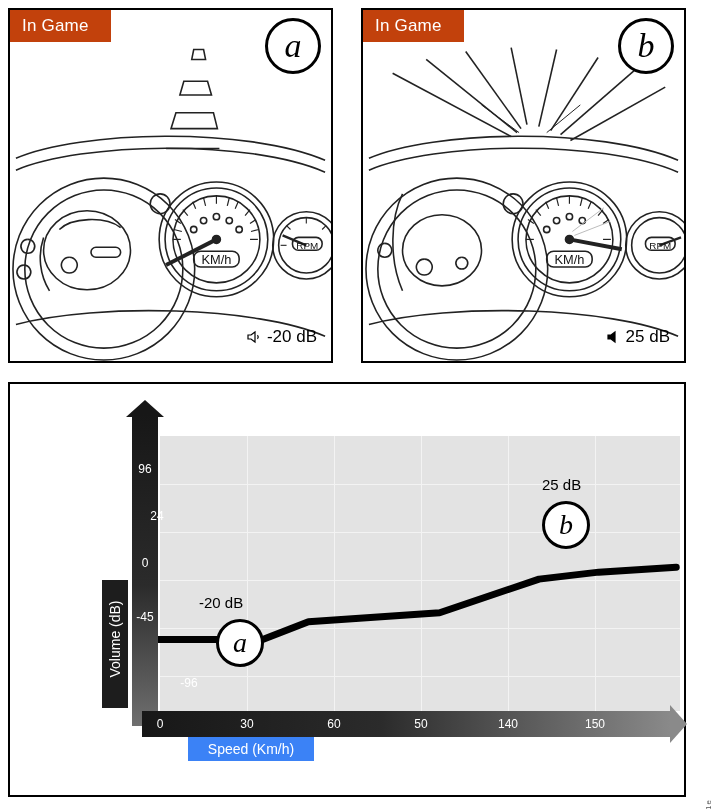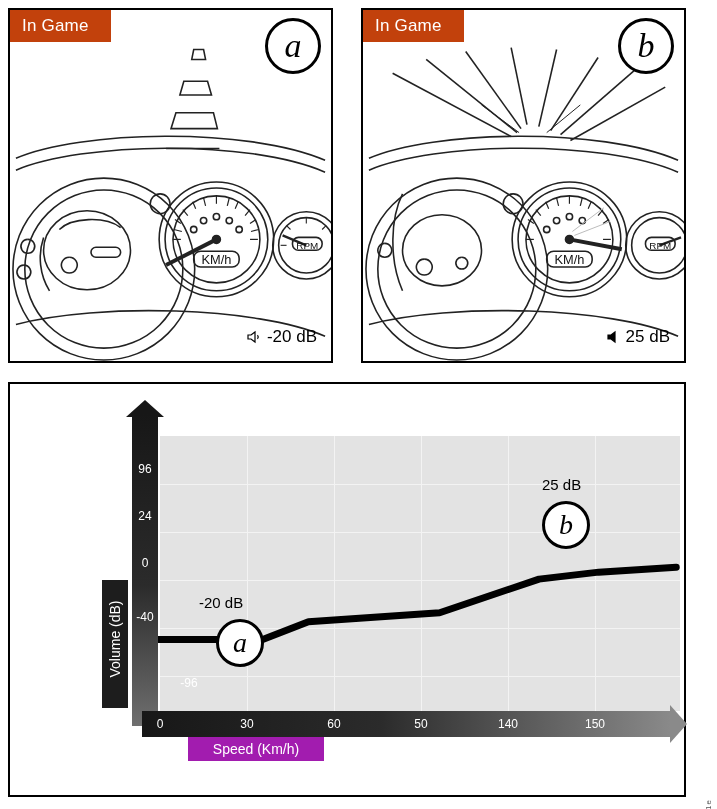--- a/index.html
+++ b/index.html
@@ -94,21 +94,21 @@
     position:absolute;left:628px;top:321px;
     width:0;height:0;
     border-top:19px solid transparent;border-bottom:19px solid transparent;
     border-left:17px solid #8a8a8a;
   }
   .xtick{
     position:absolute;top:327px;height:26px;line-height:26px;
     color:#fff;font-size:12px;text-align:center;width:40px;
   }
   .xlabel-box{
-    position:absolute;left:146px;top:353px;width:136px;height:24px;background:#a21caf;
+    position:absolute;left:146px;top:353px;width:126px;height:24px;background:#3b82f6;
   }
   .xlabel-text{
     color:#fff;font-size:14px;text-align:center;line-height:24px;
   }
 
   .curve{position:absolute;left:0;top:0;width:100%;height:100%;pointer-events:none;}
 
   .pt-badge{
     position:absolute;width:48px;height:48px;border-radius:50%;
     background:#fff;border:3px solid #000;
@@ -308,23 +308,23 @@
       <div class="grid-line" style="left:435px;top:0;width:1px;height:100%;"></div>
     </div>
 
     <svg class="curve" viewBox="0 0 678 415" preserveAspectRatio="none">
       <polyline points="100,258 222,258 268,240 400,231 500,197 560,190 638,185" fill="none" stroke="#000" stroke-width="7" stroke-linejoin="round" stroke-linecap="round"></polyline>
     </svg>
 
     <div class="yaxis-head"></div>
     <div class="yaxis"></div>
     <div class="ytick" style="top:78px;">96</div>
-    <div class="ytick" style="top:125px;">24</div>
+    <div class="ytick" style="top:125px;padding-left:12px;">24</div>
     <div class="ytick" style="top:172px;">0</div>
-    <div class="ytick" style="top:226px;">-40</div>
+    <div class="ytick" style="top:226px;">-45</div>
     <div class="ytick" style="top:292px;padding-left:44px;">-96</div>
 
     <div class="ylabel-box">
       <div class="ylabel-text">Volume (dB)</div>
     </div>
 
     <div class="xaxis"></div>
     <div class="xaxis-head"></div>
     <div class="xtick" style="left:98px;">0</div>
     <div class="xtick" style="left:185px;">30</div>

